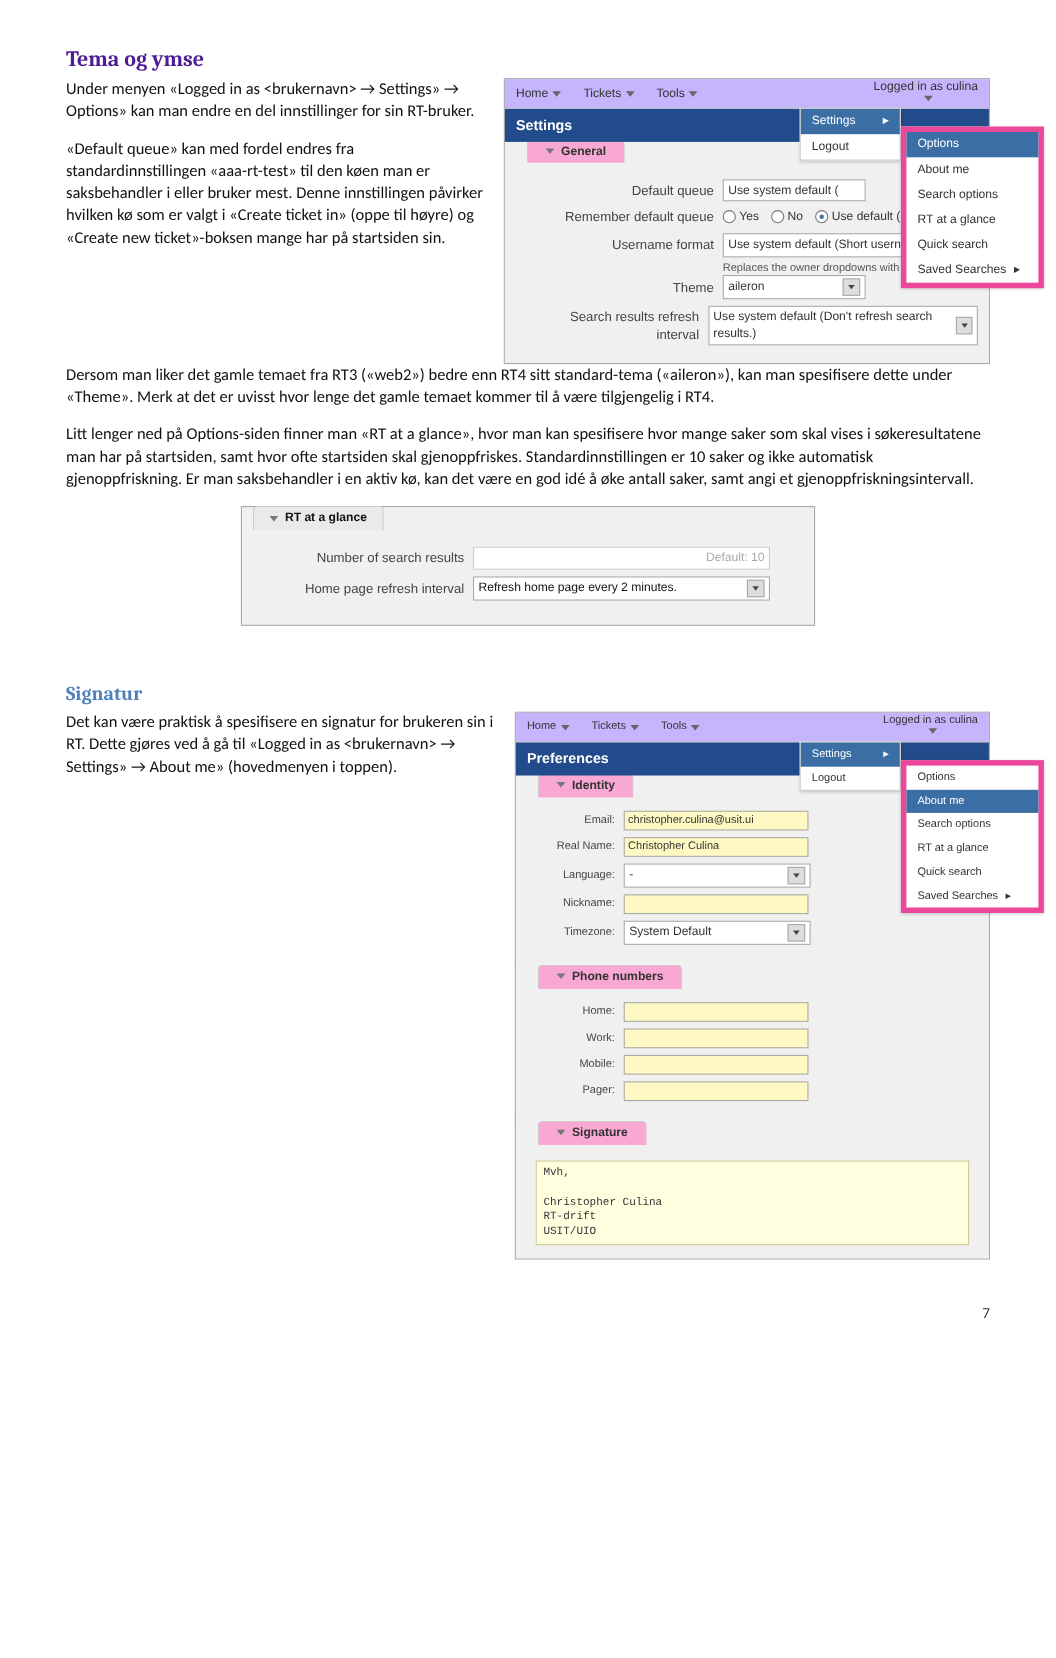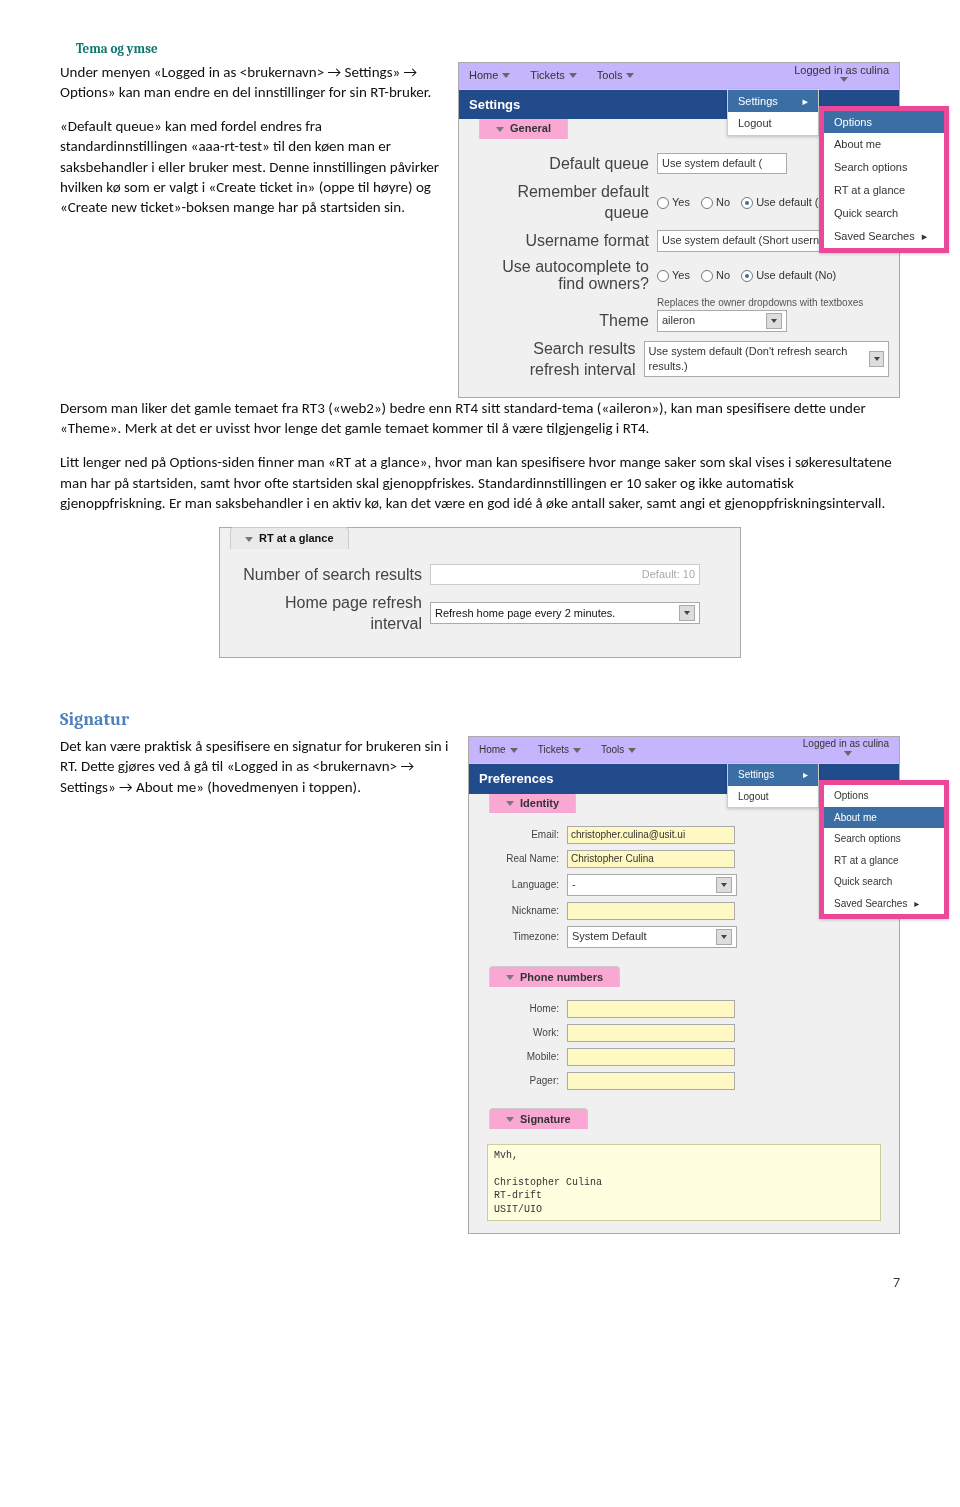--- a/index.html
+++ b/index.html
@@ -8,23 +8,23 @@
     font-family: Calibri, Arial, sans-serif;
     font-size: 15px;
     color: #111;
     background: #fff;
     width: 960px;
     box-sizing: border-box;
     line-height: 1.35;
   }
   h2.section {
     font-family: Cambria, Georgia, serif;
-    color: #0f766e;
-    font-size: 13px;
-    margin: 0 0 4px 16px;
+    color: #4c1d95;
+    font-size: 20px;
+    margin: 0 0 4px 0;
     font-weight: bold;
   }
   h3.section {
     font-family: Cambria, Georgia, serif;
     color: #4f81bd;
     font-size: 18px;
     margin: 0 0 4px 0;
     font-weight: bold;
   }
   p { margin: 0 0 14px 0; }
@@ -112,21 +112,21 @@
     border-right:4px solid transparent;
     border-top:5px solid #777;
     margin-right:6px;
     vertical-align:middle;
   }
   .formgrid {
     margin-top:24px;
     margin-left:20px;
   }
   .frow { display:flex; align-items:center; margin-bottom:6px; }
-  .flabel { width:160px; text-align:right; padding-right:8px; color:#444; font-size:16px; }
+  .flabel { width:160px; text-align:right; padding-right:8px; color:#444; font-size:12px; }
   .fselect {
     border:1px solid #aaa;
     background:#fff;
     padding:2px 4px;
     font-size:11px;
     display:flex; align-items:center;
     min-width:160px;
   }
   .fselect .dd {
     margin-left:auto;
@@ -241,28 +241,20 @@
             <span class="radio sel"></span><span class="rlabel">Use default (No)</span>
           </div>
         </div>
         <div class="frow">
           <div class="flabel">Username format</div>
           <div class="fselect">
               <span>Use system default (Short usernames)</span>
               <span class="dd"></span>
             </div>
         </div>
-        <div class="frow">
-          <div class="flabel" style="line-height:1.1;">Use autocomplete to find owners?</div>
-          <div>
-            <span class="radio"></span><span class="rlabel">Yes</span>
-            <span class="radio"></span><span class="rlabel">No</span>
-            <span class="radio sel"></span><span class="rlabel">Use default (No)</span>
-          </div>
-        </div>
         <div class="subnote">Replaces the owner dropdowns with textboxes</div>
         <div class="frow">
           <div class="flabel">Theme</div>
           <div class="fselect" style="min-width:120px;">
               <span>aileron</span>
               <span class="dd"></span>
             </div>
         </div>
         <div class="frow">
           <div class="flabel">Search results refresh interval</div>

